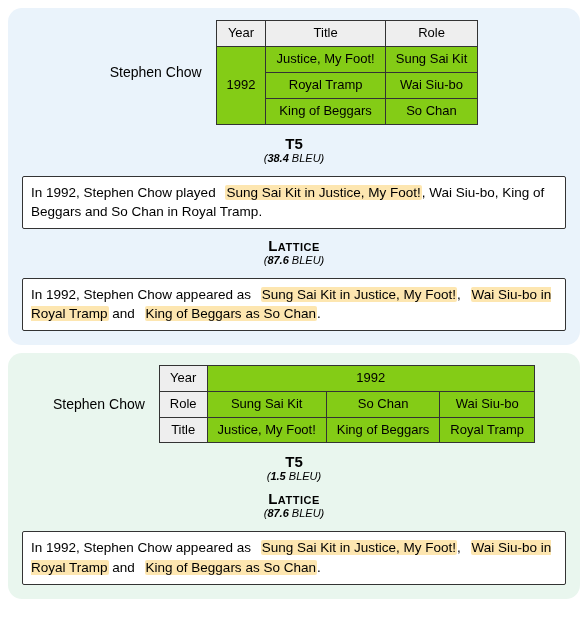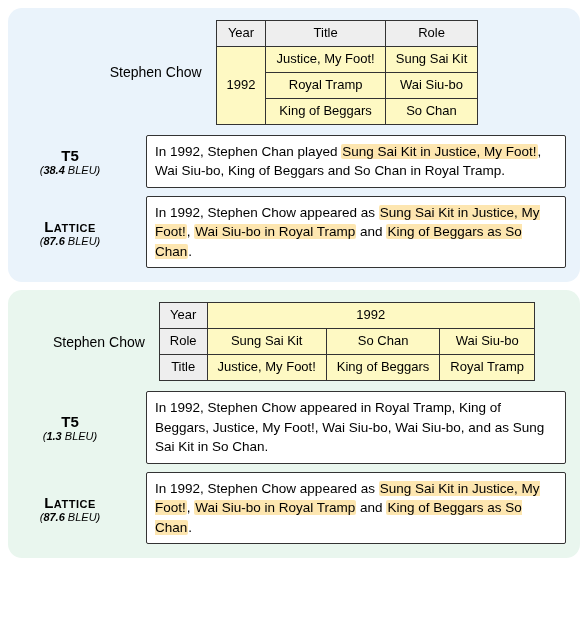--- a/index.html
+++ b/index.html
@@ -28,41 +28,42 @@
     gap: 14px;
     margin-bottom: 10px;
   }
   .caption {
     text-align: right;
     line-height: 1.3;
     font-size: 14px;
   }
   table.data {
     border-collapse: collapse;
-    background: #fef9c3;
+    background: #84cc16;
   }
   table.data th, table.data td {
     border: 1px solid #333;
     padding: 4px 10px;
     text-align: center;
     font-weight: normal;
     font-size: 13px;
     line-height: 1.3;
   }
   table.data th {
     background: #eeeeee;
   }
   table.data .rowhdr {
     background: #eeeeee;
   }
   .output-row {
     display: flex;
     align-items: center;
-    gap: 28px;
+    gap: 12px;
     margin-top: 8px;
+    flex-direction: column;
   }
   .model-label {
     width: 96px;
     text-align: center;
     flex-shrink: 0;
   }
   .model-name {
     font-weight: bold;
     font-size: 15px;
   }
@@ -83,20 +84,21 @@
     padding: 6px 8px;
     flex: 1;
     line-height: 1.45;
     font-size: 13.5px;
     border-radius: 2px;
   }
   .hl {
     background: #fde6b0;
     border-radius: 2px;
     padding: 0 1px;
+    margin-left: 6px;
   }
 </style>
 </head>
 <body>
 
 <div class="panel panel-blue">
 
   <div class="tbl-wrap">
     <div class="caption">
       <span>Stephen Chow</span>
@@ -124,21 +126,21 @@
     </tbody>
       </table>
   </div>
 
   <div class="output-row">
     <div class="model-label">
       <div class="model-name">T5</div>
       <div class="model-bleu">(<b>38.4</b> <span>BLEU</span>)</div>
     </div>
     <div class="sentence-box">
-      <span>In 1992, Stephen Chan played </span><span class="hl">Sung Sai Kit in Justice, My Foot!</span><span>, Wai Siu-bo, King of Beggars and So Chan in Royal Tramp.</span>
+      <span>In 1992, Stephen Chow played </span><span class="hl">Sung Sai Kit in Justice, My Foot!</span><span>, Wai Siu-bo, King of Beggars and So Chan in Royal Tramp.</span>
     </div>
   </div>
 
   <div class="output-row">
     <div class="model-label">
       <div class="model-name model-name-sc">Lattice</div>
       <div class="model-bleu">(<b>87.6</b> <span>BLEU</span>)</div>
     </div>
     <div class="sentence-box">
       <span>In 1992, Stephen Chow appeared as </span><span class="hl">Sung Sai Kit in Justice, My Foot!</span><span>, </span><span class="hl">Wai Siu-bo in Royal Tramp</span><span> and </span><span class="hl">King of Beggars as So Chan</span><span>.</span>
@@ -171,24 +173,21 @@
         <td>King of Beggars</td>
         <td>Royal Tramp</td>
       </tr>
     </tbody>
       </table>
   </div>
 
   <div class="output-row">
     <div class="model-label">
       <div class="model-name">T5</div>
-      <div class="model-bleu">(<b>1.3</b> <span>BLEU</span>)</div>
-    </div>
-    <div class="sentence-box">
-      <span>In 1992, Stephen Chow appeared in Royal Tramp, King of Beggars, Justice, My Foot!, Wai Siu-bo, Wai Siu-bo, and as Sung Sai Kit in So Chan.</span>
+      <div class="model-bleu">(<b>1.5</b> <span>BLEU</span>)</div>
     </div>
   </div>
 
   <div class="output-row">
     <div class="model-label">
       <div class="model-name model-name-sc">Lattice</div>
       <div class="model-bleu">(<b>87.6</b> <span>BLEU</span>)</div>
     </div>
     <div class="sentence-box">
       <span>In 1992, Stephen Chow appeared as </span><span class="hl">Sung Sai Kit in Justice, My Foot!</span><span>, </span><span class="hl">Wai Siu-bo in Royal Tramp</span><span> and </span><span class="hl">King of Beggars as So Chan</span><span>.</span>

